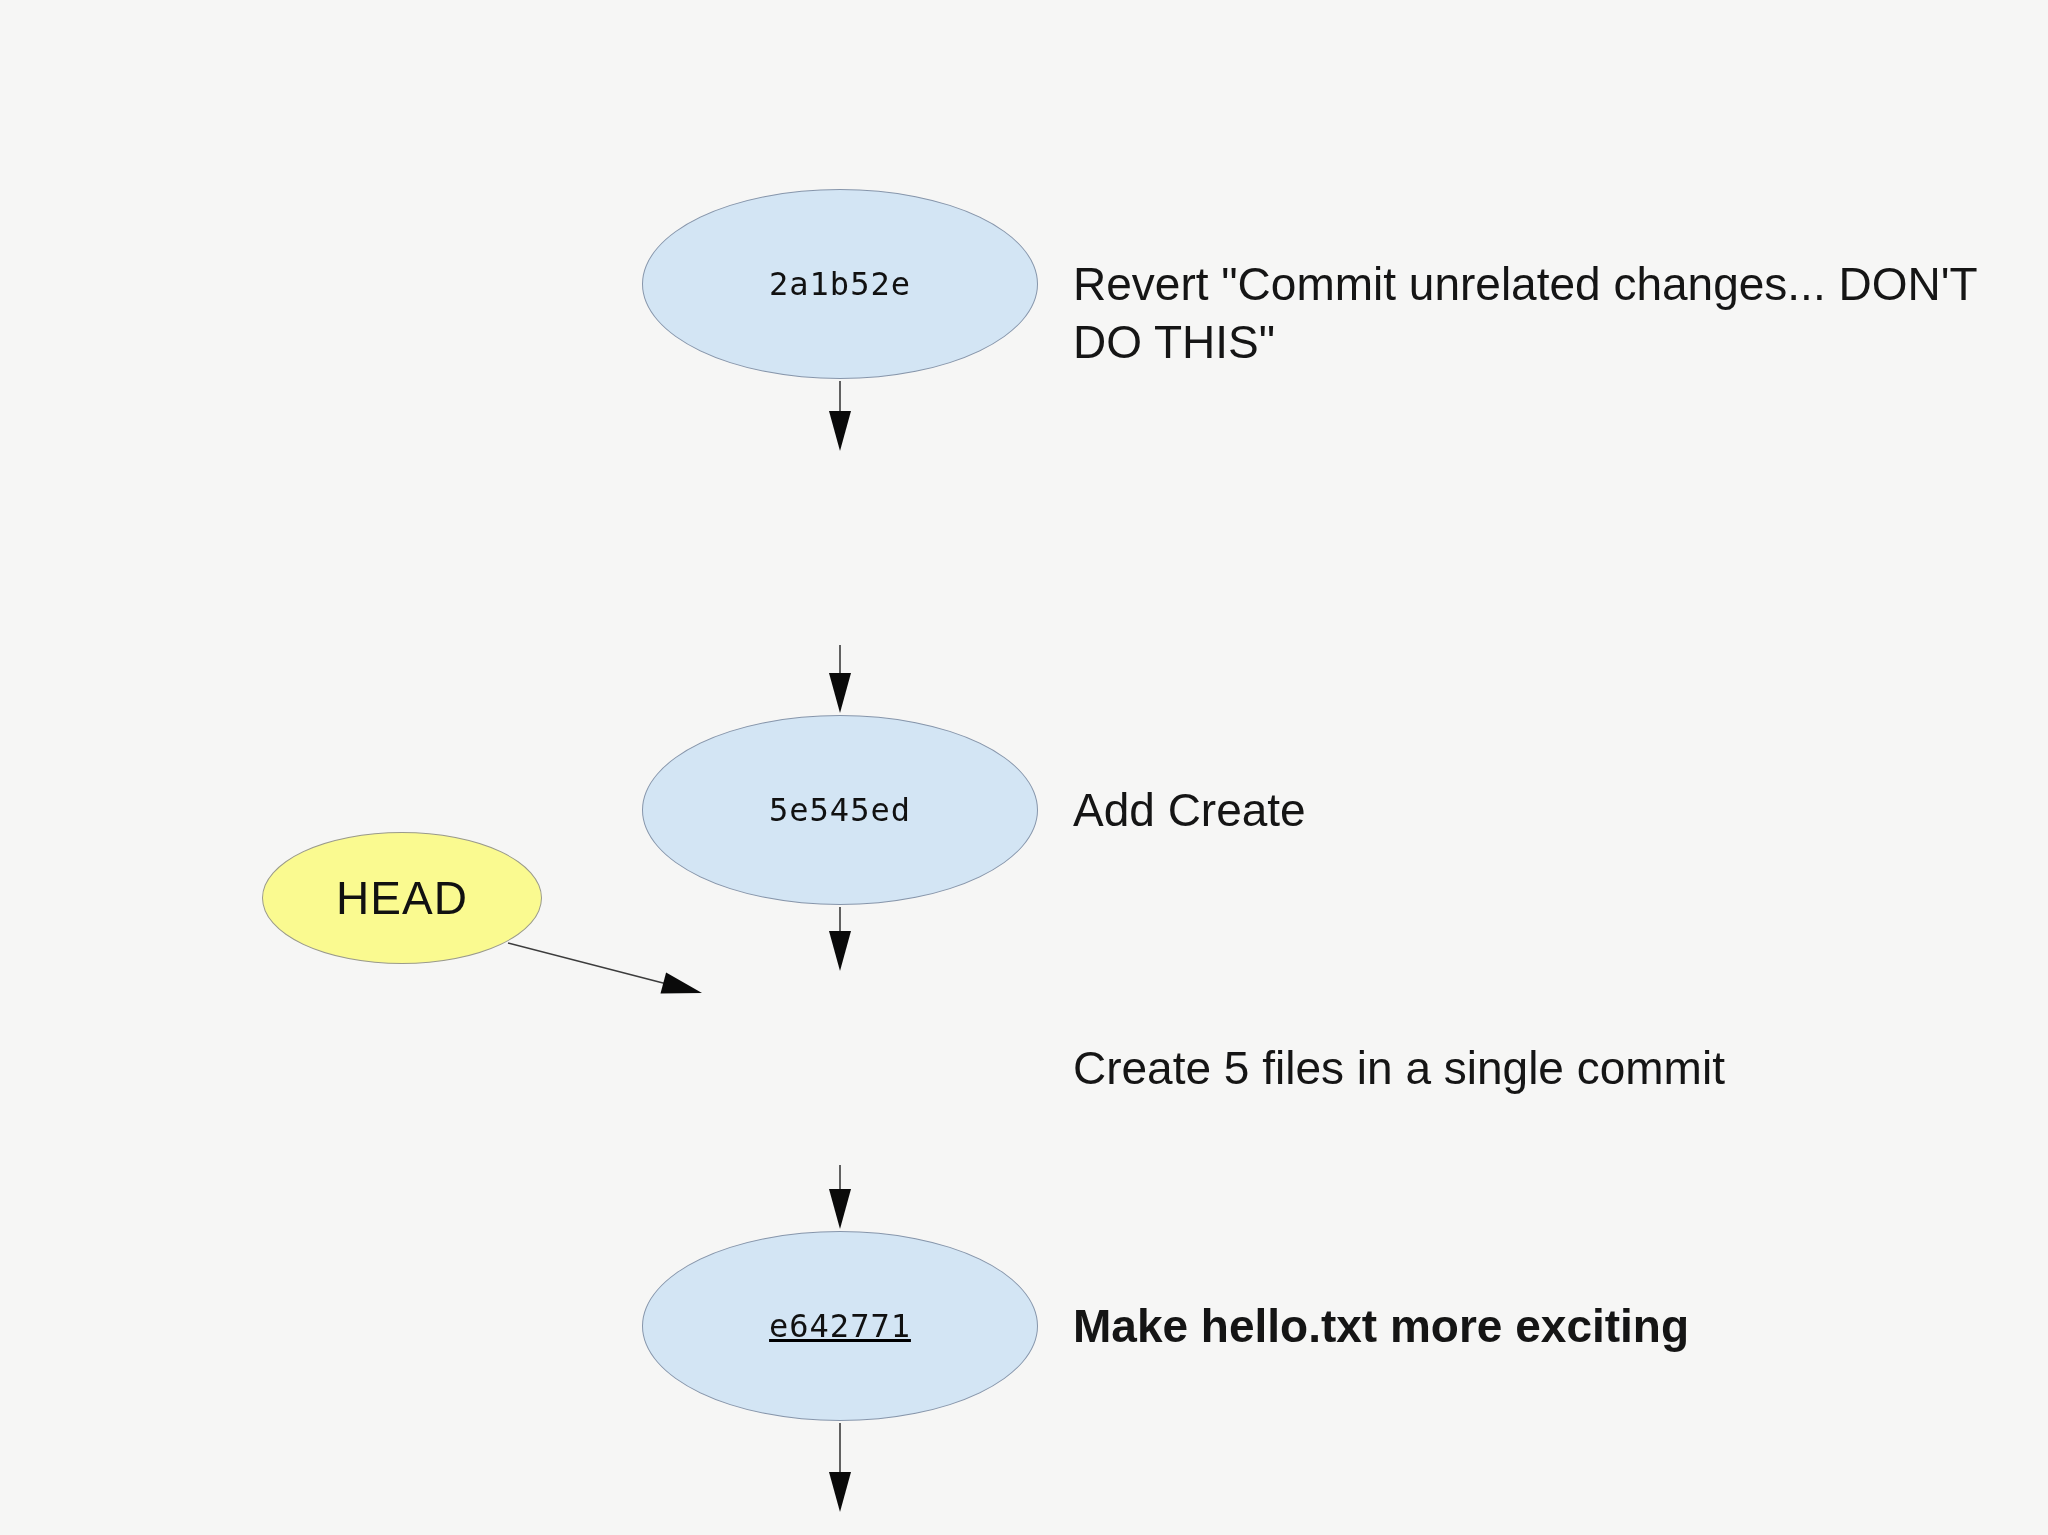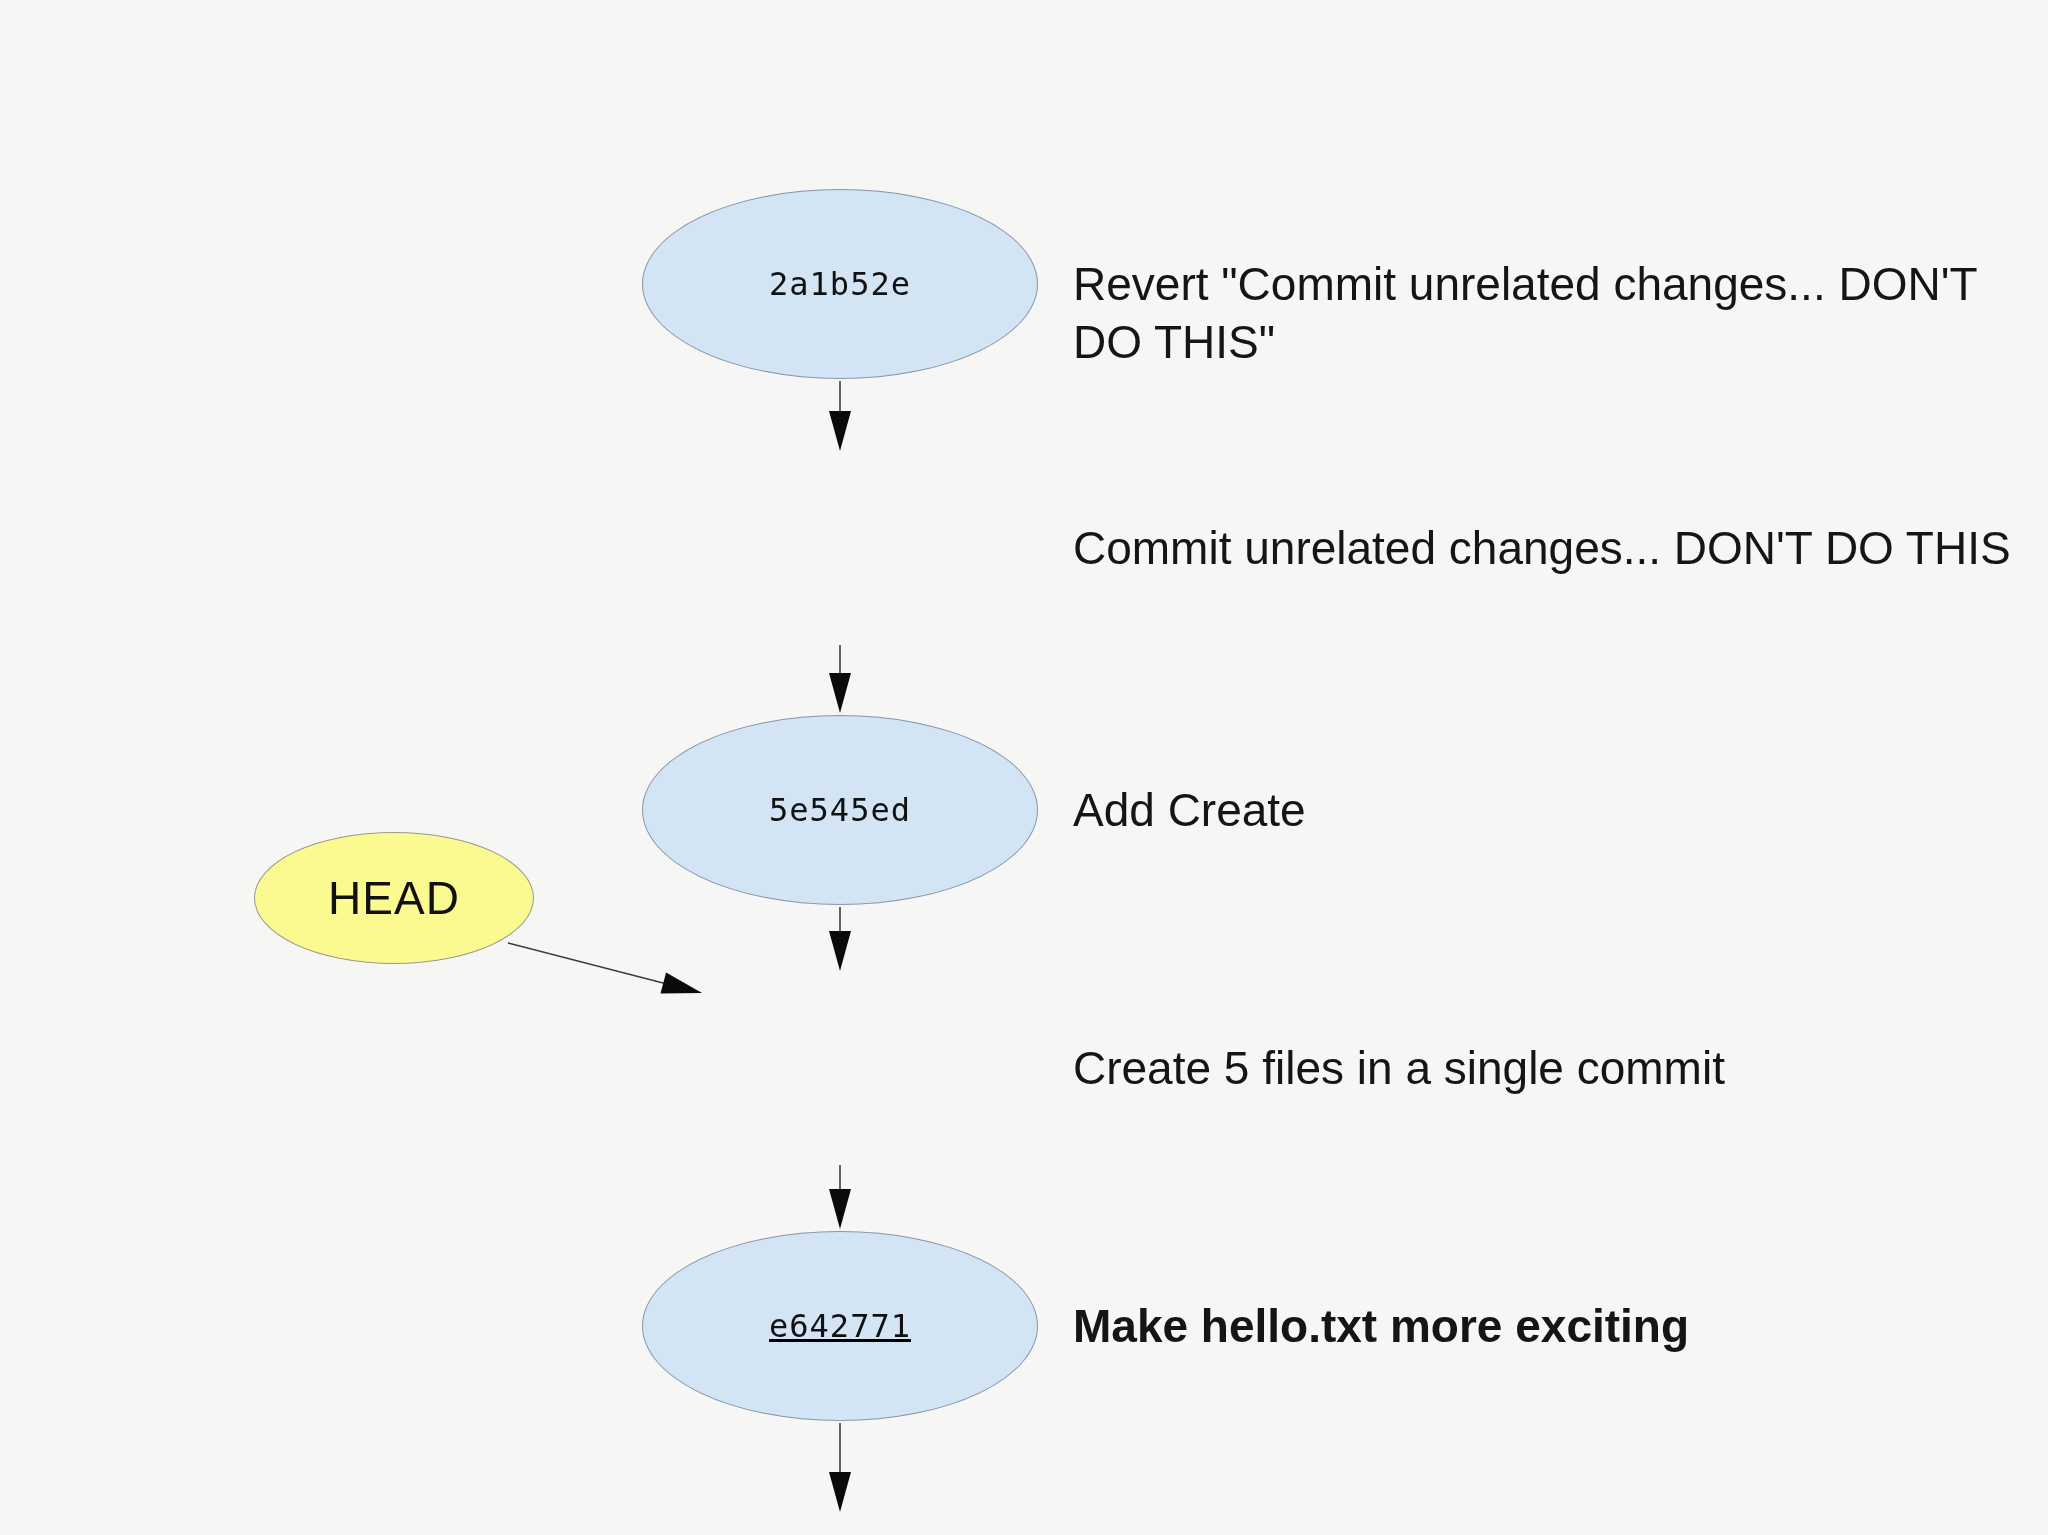--- a/index.html
+++ b/index.html
@@ -41,21 +41,21 @@
   }
   .commit-node .hash {
     font-family: "DejaVu Sans Mono", monospace;
     font-size: 32px;
     color: #111111;
     letter-spacing: 1px;
   }
   .head-node {
     width: 280px;
     height: 132px;
-    left: 254px;
+    left: 262px;
     top: 832px;
     background: #fafa90;
     border: 1.5px solid #9a9a8c;
   }
   .head-node .head-label {
     font-size: 46px;
     color: #111111;
     letter-spacing: 1px;
   }
   .msg {
@@ -129,23 +129,20 @@
   </div>
 
   <div class="node head-node">
     <span class="head-label">HEAD</span>
   </div>
 
   <div class="msg m1">
     <div>Revert "Commit unrelated changes... DON'T</div>
     <div>DO THIS"</div>
   </div>
-  <div class="msg m2">
-    <div>Commit unrelated changes... DON'T DO THIS</div>
-  </div>
   <div class="msg m3">
     <div>Add Create</div>
   </div>
   <div class="msg m4">
     <div>Create 5 files in a single commit</div>
   </div>
   <div class="msg m5">
     <div>Make hello.txt more exciting</div>
   </div>
 

